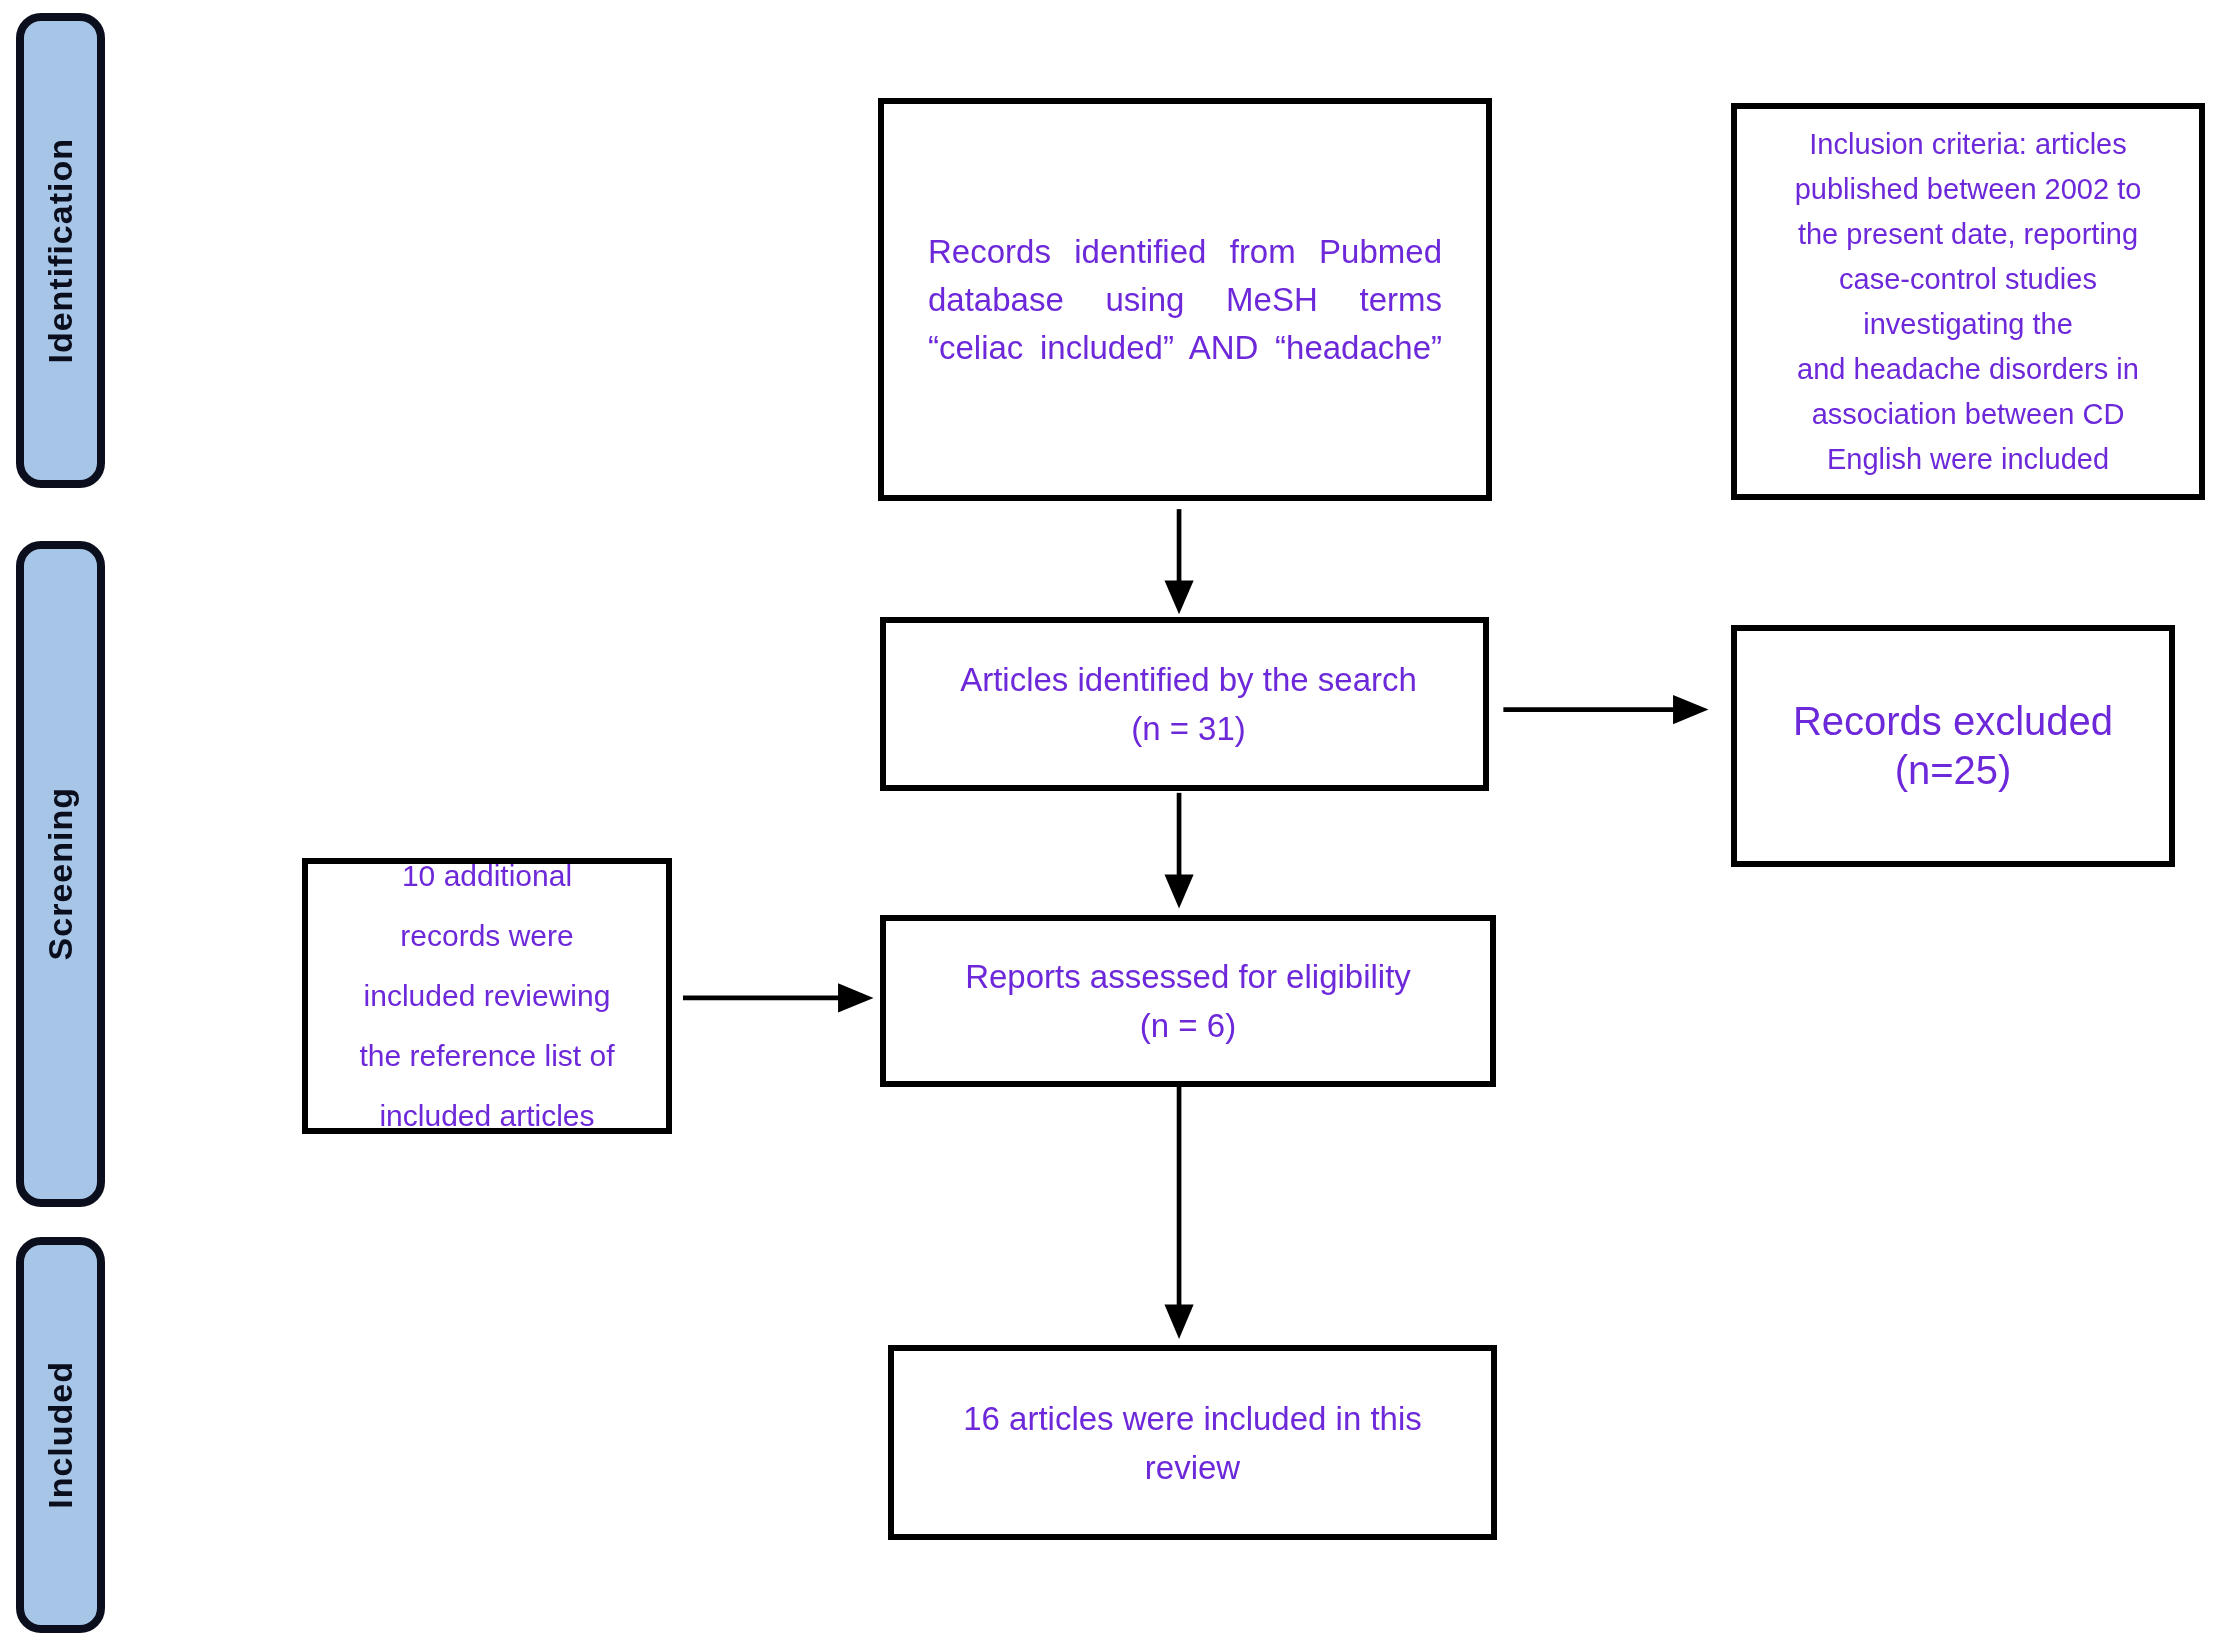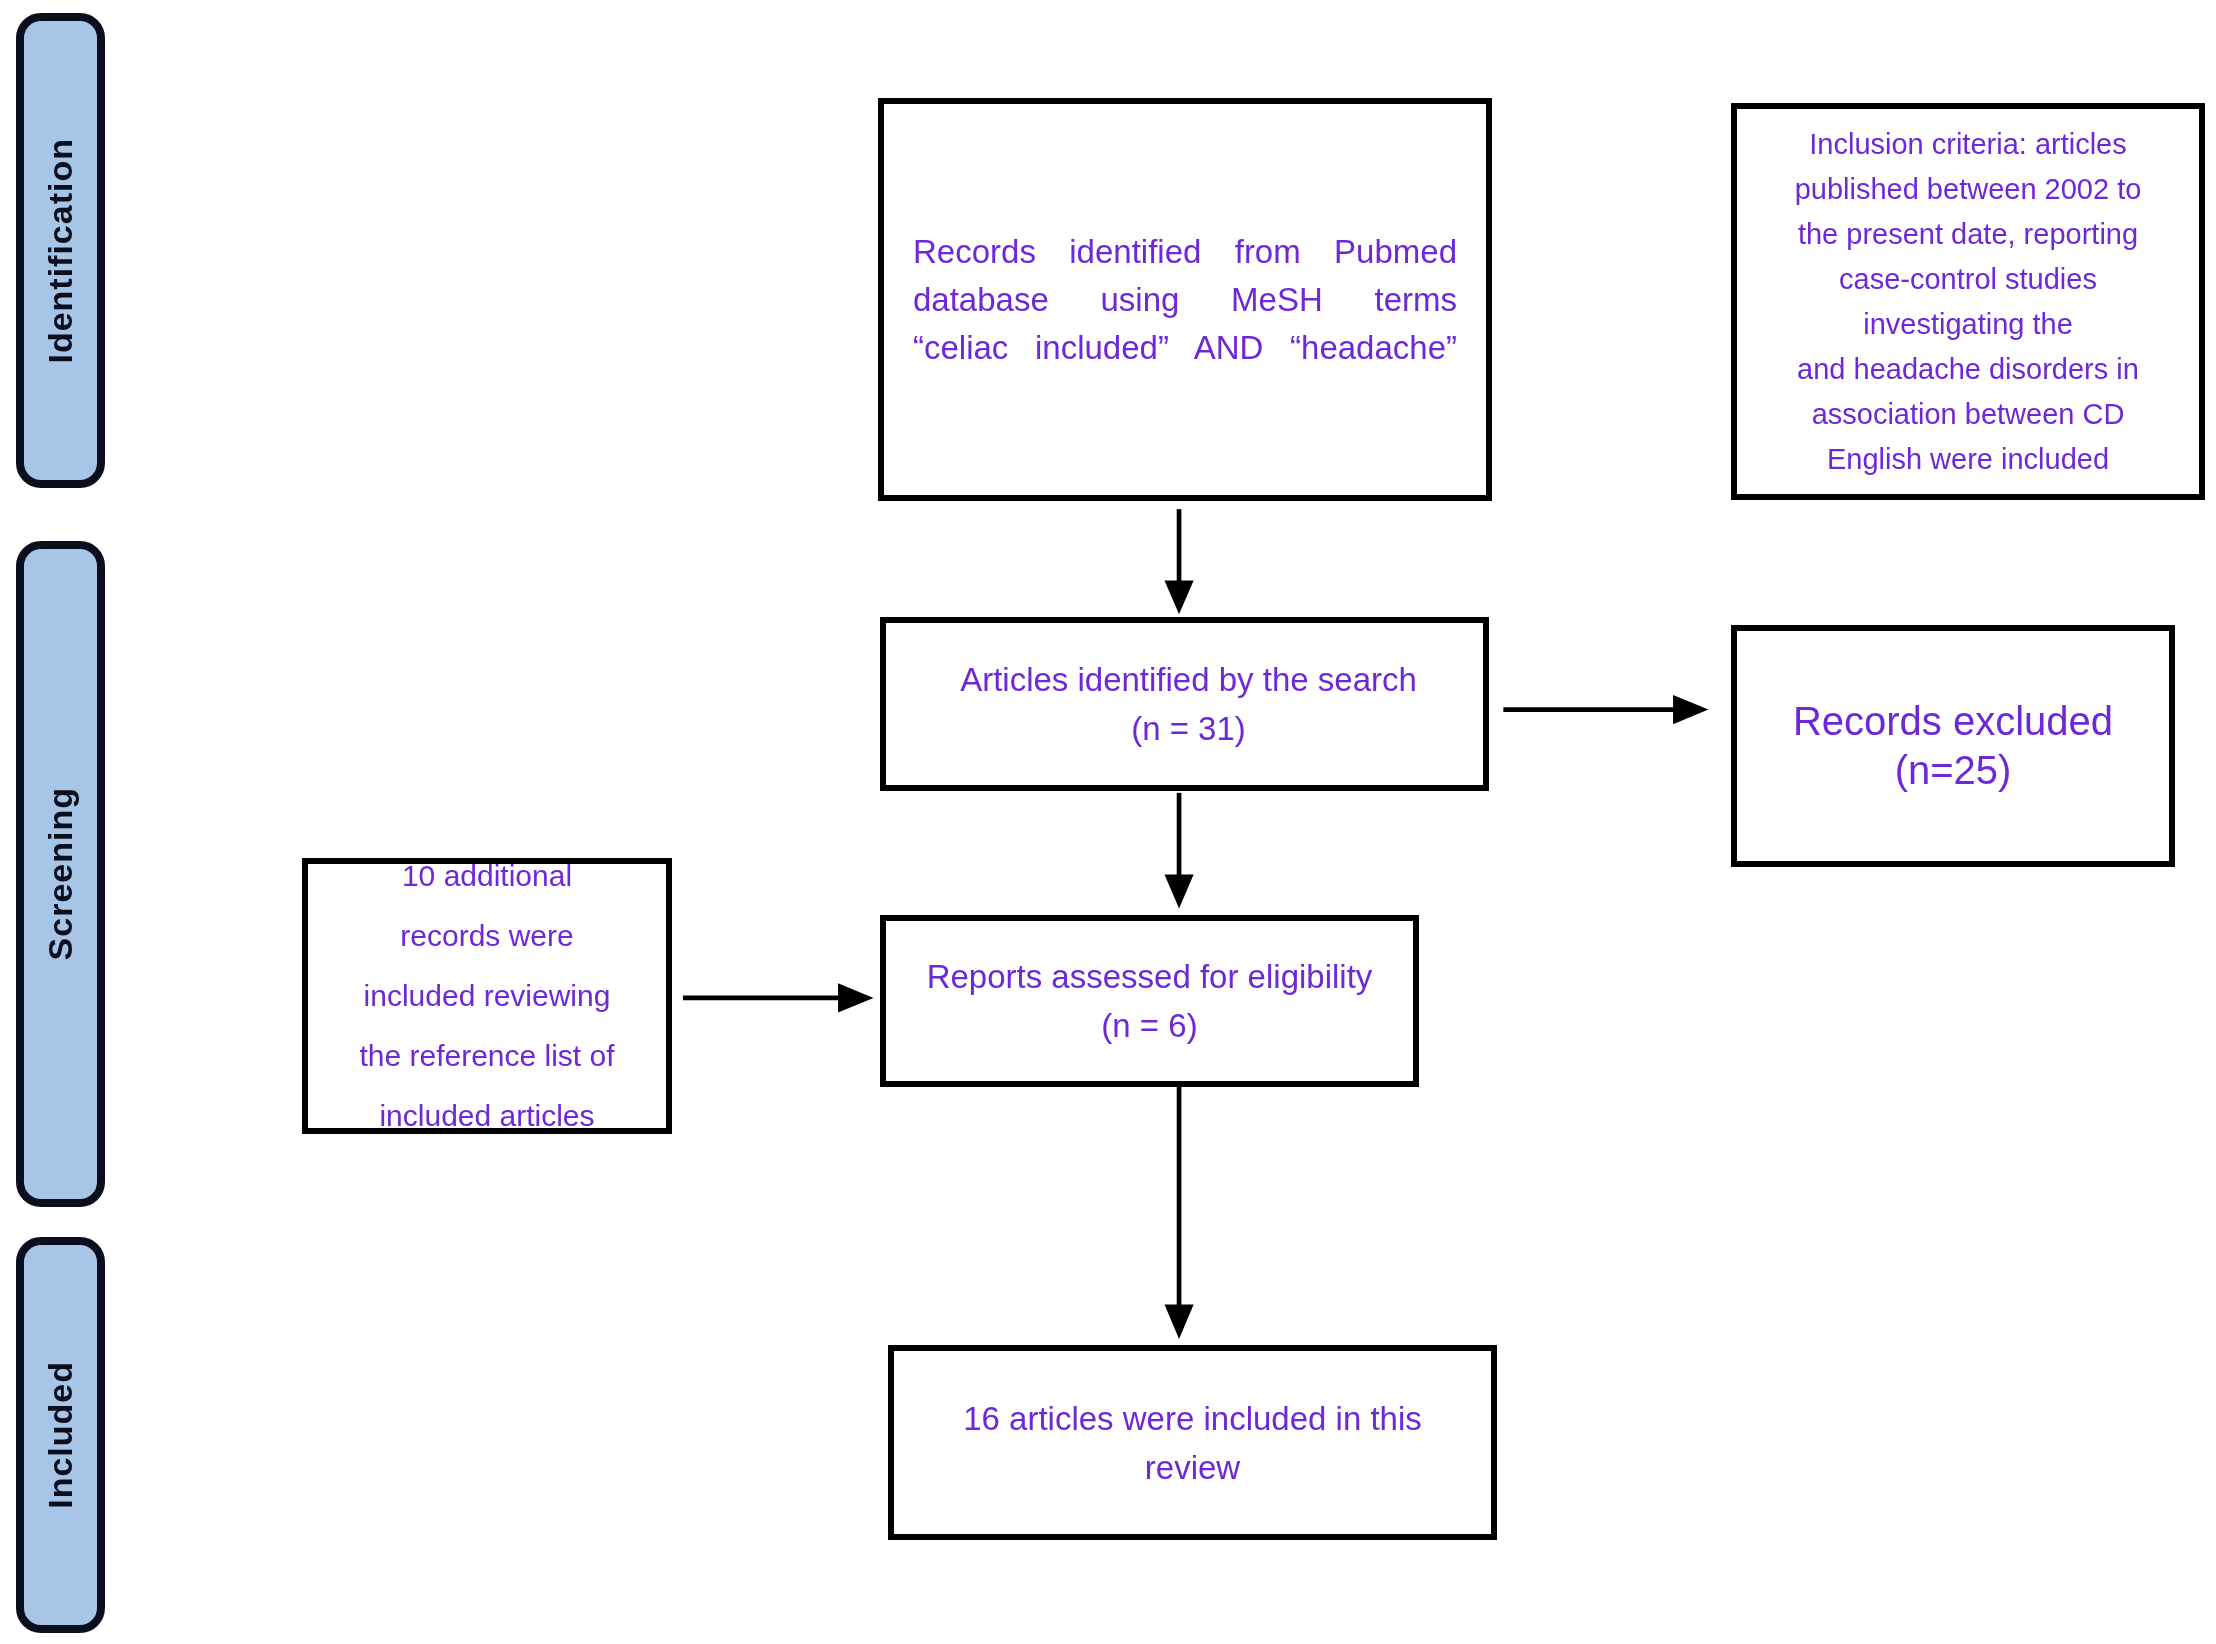--- a/index.html
+++ b/index.html
@@ -52,21 +52,21 @@
     flex-direction: column;
     align-items: center;
     justify-content: center;
     color: #6d28d9;
     text-align: center;
   }
   .fbox .line { width: 100%; }
 
   #box-records-identified {
     left: 878px; top: 98px; width: 614px; height: 403px;
-    padding: 0 29px;
+    padding: 0 44px;
     font-size: 33px; line-height: 48px;
   }
   #box-records-identified .line {
     text-align: justify;
     text-align-last: justify;
   }
   #box-inclusion-criteria {
     left: 1731px; top: 103px; width: 474px; height: 397px;
     padding: 0 10.4px;
     font-size: 29px; line-height: 45px;
@@ -77,21 +77,21 @@
   }
   #box-records-excluded {
     left: 1731px; top: 625px; width: 444px; height: 242px;
     font-size: 40px; line-height: 49px;
   }
   #box-additional-records {
     left: 302px; top: 858px; width: 370px; height: 276px;
     font-size: 30px; line-height: 50px; gap: 10px;
   }
   #box-reports-assessed {
-    left: 880px; top: 915px; width: 539px; height: 172px;
+    left: 880px; top: 915px; width: 616px; height: 172px;
     font-size: 33px; line-height: 49px;
   }
   #box-included-review {
     left: 888px; top: 1345px; width: 609px; height: 195px;
     font-size: 33px; line-height: 49px;
   }
 
   
   #arrow-layer {
     position: absolute;

